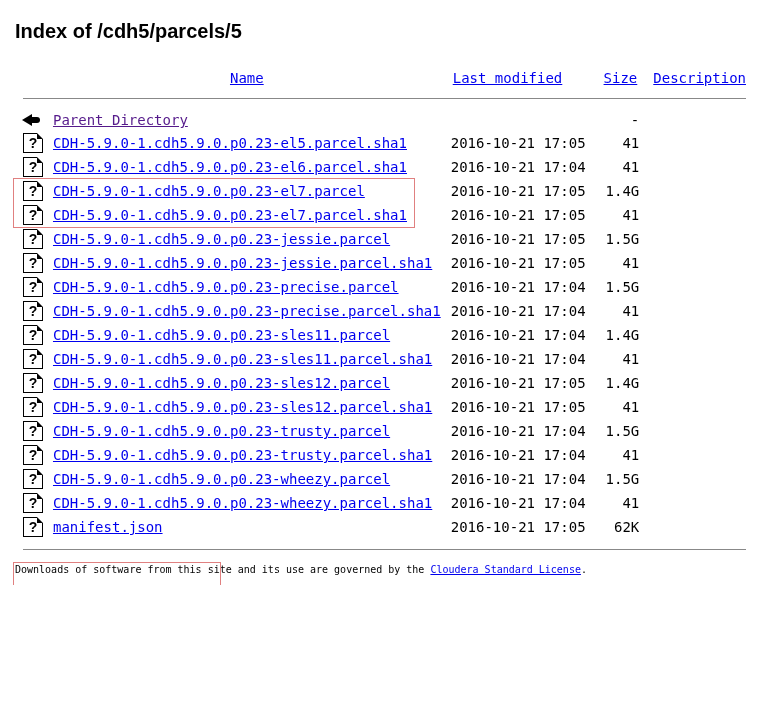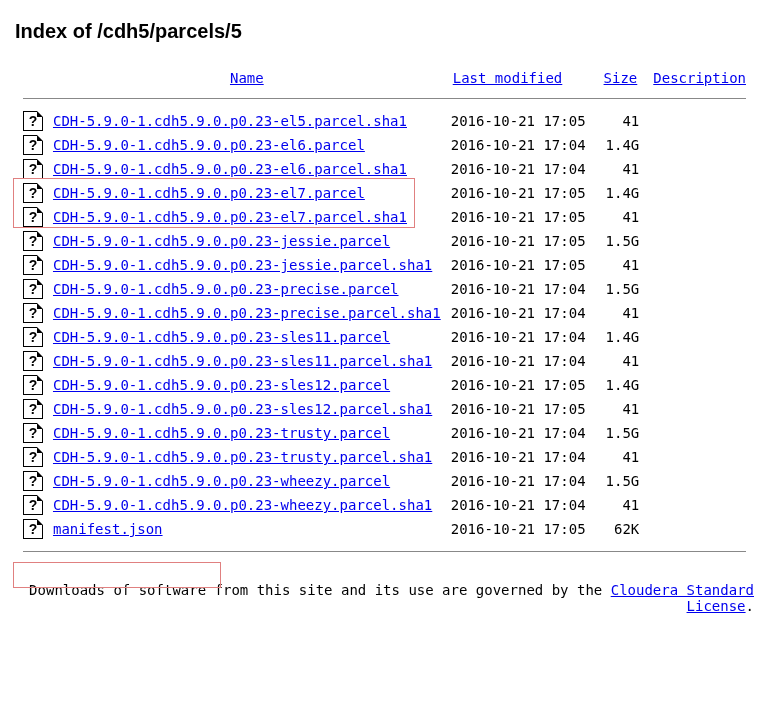--- a/index.html
+++ b/index.html
@@ -113,23 +113,22 @@
   .th-date { text-align: left; margin-top: 46px; }
   .th-size { text-align: right; }
   .th-desc { text-align: center; }
   .highlight-box {
     position: absolute;
     border: 1px solid #e08080;
     pointer-events: none;
     box-sizing: border-box;
   }
   .footer {
-    font-size: 14px;
-    margin-top: 20px;
-    text-align: right;
+    font-size: 10px;
+    margin-top: 4px;
   }
   .footer a {
     color: #0000EE;
     text-decoration: underline;
   }
   #tbody { position: relative; }
 </style>
 </head>
 <body>
 
@@ -145,32 +144,32 @@
       <th class="th-size"><a href="#">Size</a></th>
       <th class="th-desc"><a href="#">Description</a></th>
     </tr>
     <tr>
           <th colspan="5">
             <hr>
           </th>
         </tr>
   </thead>
   <tbody id="tbody">
+    <tr>
+      <td class="col-icon"><span class="icon-back"></span></td>
+      <td class="col-name"><a href="#" class="parent-link">Parent Directory</a></td>
+      <td class="col-date"></td>
+      <td class="col-size">-</td>
+      <td class="col-desc"></td>
+    </tr>
         <tr>
           <td class="col-icon"><span class="icon"></span></td>
           <td class="col-name"><a href="#" class="file-link">CDH-5.9.0-1.cdh5.9.0.p0.23-el5.parcel.sha1</a></td>
           <td class="col-date">2016-10-21 17:05</td>
           <td class="col-size">41</td>
-          <td class="col-desc"></td>
-        </tr>
-        <tr>
-          <td class="col-icon"><span class="icon"></span></td>
-          <td class="col-name"><a href="#" class="file-link">CDH-5.9.0-1.cdh5.9.0.p0.23-el6.parcel</a></td>
-          <td class="col-date">2016-10-21 17:04</td>
-          <td class="col-size">1.4G</td>
           <td class="col-desc"></td>
         </tr>
         <tr>
           <td class="col-icon"><span class="icon"></span></td>
           <td class="col-name"><a href="#" class="file-link">CDH-5.9.0-1.cdh5.9.0.p0.23-el6.parcel.sha1</a></td>
           <td class="col-date">2016-10-21 17:04</td>
           <td class="col-size">41</td>
           <td class="col-desc"></td>
         </tr>
         <tr>

